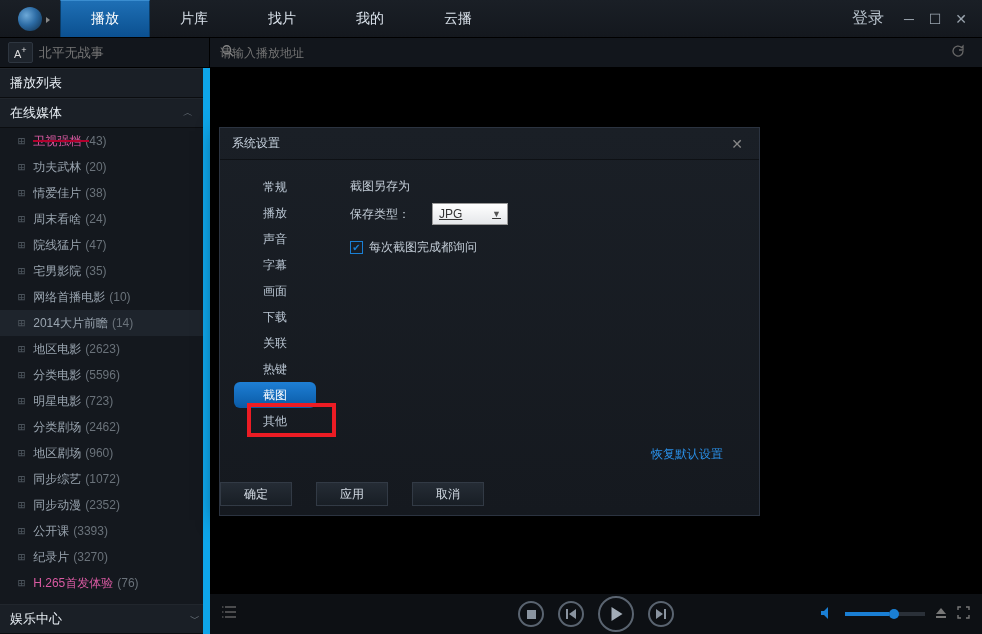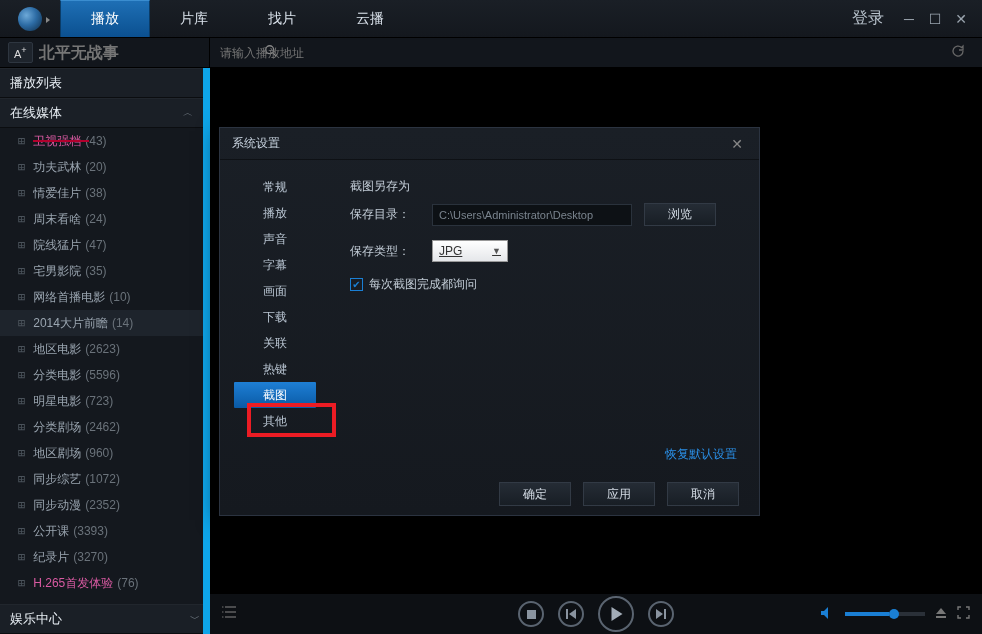--- a/index.html
+++ b/index.html
@@ -14,21 +14,21 @@
   .main-tab { padding:0 30px; display:flex; align-items:center; color:#dbe3ec; font-size:14px; cursor:pointer;}
   .main-tab.active { background:linear-gradient(#1e6fb5,#0b5090); color:#fff; border-top:1px solid #3a8dd0; border-left:1px solid #0a3c68;border-right:1px solid #0a3c68;}
   .win-controls { margin-left:auto; display:flex; align-items:center; gap:0; padding-right:8px;}
   .login-txt{ color:#b8c2cc; margin-right:12px; font-size:16px; cursor:pointer;}
   .win-btn{ width:26px;height:38px; display:flex;align-items:center;justify-content:center;color:#9aa4ae; cursor:pointer; font-size:14px;}
   
   
   .toolbarrow { height:30px; display:flex; background:#12161c; border-bottom:1px solid #000;}
   .left-tools{ width:210px; display:flex; align-items:center; padding:0 8px; border-right:1px solid #000; gap:6px;}
   .a-plus{ background:#1e242c;color:#ddd; font-size:11px; padding:2px 5px; border:1px solid #2e3640; border-radius:2px; cursor:pointer;}
-  .search-box{ flex:1; background:transparent;border:none;color:#888; font-size:16px; outline:none;font-weight:bold;}
+  .search-box{ flex:1; background:transparent;border:none;color:#888; font-size:13px; outline:none;}
   .mag-icon{ color:#888; font-size:14px; cursor:pointer;}
   .address-area{flex:1; display:flex;align-items:center; padding:0 10px; color:#555; gap:8px;}
   .url-input{flex:1;background:transparent;border:none;color:#888;outline:none;font-size:12px;}
   .refresh-ic{color:#666; margin-right:6px; cursor:pointer; font-size:14px;}
   
   
   .sidebar { position:absolute; left:0; top:68px; bottom:0; width:210px; background:#14181e; border-right:7px solid #0ea5e9; overflow:hidden;}
   .section-header{ height:30px; display:flex;align-items:center;justify-content:space-between; padding:0 10px; background:#1a1f26; color:#e7edf3; font-size:13px; border-top:1px solid #21262d; border-bottom:1px solid #0b0d10; cursor:pointer;}
   .chev{ color:#7b848d; font-size:10px;}
   .list{ }
@@ -57,47 +57,48 @@
   .eject-ic{color:#777;cursor:pointer;}
   .fs-ic{color:#777;cursor:pointer;font-size:13px;}
   
   
   .dialog{ position:absolute; left:219px; top:127px; width:541px; height:389px; background:linear-gradient(#1a1f26,#15191f); border:1px solid #2b3340; box-shadow:0 4px 20px rgba(0,0,0,.8);}
   .dlg-header{ height:32px; display:flex; align-items:center; padding:0 12px; color:#c9d4e0; font-size:12px; border-bottom:1px solid #0e1115;}
   .dlg-close{ margin-left:auto; color:#888; cursor:pointer; font-size:14px; padding:4px;}
   .dlg-body{ display:flex; height:calc(100% - 32px - 42px);}
   .dlg-nav{ width:110px; padding-top:14px;}
   .dlg-nav-item{ height:26px; display:flex;align-items:center;justify-content:center; color:#bac6d3; font-size:12px; cursor:pointer;}
-  .dlg-nav-item.active{ background:linear-gradient(#1e7fd5,#0a5aa5); color:#fff; margin:0 14px; border-radius:1px;}
+  .dlg-nav-item.active{ background:linear-gradient(#1e7fd5,#0a5aa5); color:#fff; margin:0 14px; border-radius:6px;}
   .red-box{ position:absolute; left:27px; top:275px; width:89px; height:34px; border:4px solid #ec1c24; pointer-events:none;}
   .dlg-content{ flex:1; padding:18px 20px; color:#c2ccd6; font-size:12px;}
   .sect-title{ margin-bottom:8px;}
   .row{ display:flex; align-items:center; gap:12px; margin-bottom:14px;}
   .lbl{ width:70px;}
   .path-input{ width:200px; height:22px; background:#0d1115; border:1px solid #2a323c; color:#7a848e; padding:0 6px; font-size:11px;}
   .browse-btn{ width:72px; height:23px; background:linear-gradient(#252c35,#181e25); border:1px solid #323a45; color:#d5dde6; cursor:pointer; font-size:12px;}
   .sel-box{ width:76px; height:22px; background:linear-gradient(#fff,#e5e7ea); border:1px solid #999; color:#333; display:flex;align-items:center; padding:0 6px; justify-content:space-between; cursor:pointer; font-size:12px;text-decoration:underline;}
   .sel-box .ar{color:#555;font-size:9px;}
   .chk-row{ display:flex; align-items:center; gap:6px; margin-left:0px;}
   .chk{ width:13px;height:13px;border:1px solid #1a7fd4;display:flex;align-items:center;justify-content:center;color:#1a7fd4;font-size:10px;}
-  .restore{ position:absolute; right:22px; bottom:52px; color:#2a8fe6; cursor:pointer; font-size:12px;text-align:right;}
-  .dlg-footer{ position:absolute; bottom:0; left:0; right:0; height:42px; display:flex; align-items:center; justify-content:flex-end; gap:12px; padding-right:20px;}
+  .restore{ position:absolute; right:36px; bottom:52px; color:#2a8fe6; cursor:pointer; font-size:12px;text-align:right;}
+  .dlg-footer{ position:absolute; bottom:0; left:0; right:0; height:42px; display:flex; align-items:center; justify-content:flex-start; gap:24px; padding-right:20px;}
   .dlg-btn{ width:72px; height:24px; background:linear-gradient(#252c35,#181e25); border:1px solid #323a45; color:#d5dde6; cursor:pointer; font-size:12px;}
 </style>
 </head>
 <body>
 
 <div class="titlebar">
   <div class="logo">
     <div class="logo-circle"></div>
   </div>
   <div class="main-tabs">
     <div class="main-tab active">播放</div>
     <div class="main-tab">片库</div>
     <div class="main-tab">找片</div>
+    <div class="main-tab">我的</div>
     <div class="main-tab">云播</div>
   </div>
   <div class="win-controls">
     <span class="login-txt">登录</span>
     <div class="win-btn">─</div>
     <div class="win-btn">☐</div>
     <div class="win-btn">✕</div>
   </div>
 </div>
 
@@ -303,25 +304,20 @@
         <div class="dlg-nav-item">画面</div>
         <div class="dlg-nav-item">下载</div>
         <div class="dlg-nav-item">关联</div>
         <div class="dlg-nav-item">热键</div>
         <div class="dlg-nav-item active">截图</div>
         <div class="dlg-nav-item">其他</div>
       </div>
     <div class="dlg-content">
       <div class="sect-title">截图另存为</div>
       <div class="row">
-        <span class="lbl">保存目录：</span>
-        <input class="path-input" value="C:\Users\Administrator\Desktop" style="">
-        <button class="browse-btn">浏览</button>
-      </div>
-      <div class="row">
         <span class="lbl">保存类型：</span>
         <div class="sel-box">
           <span>JPG</span>
           <span class="ar">▼</span>
         </div>
       </div>
       <div class="chk-row">
         <span class="chk">✔</span>
         <span>每次截图完成都询问</span>
       </div>

